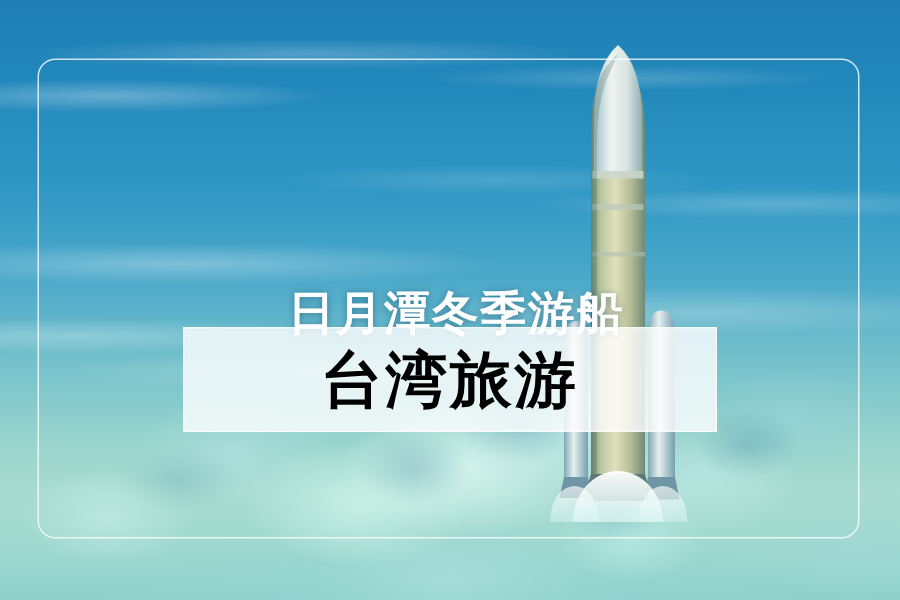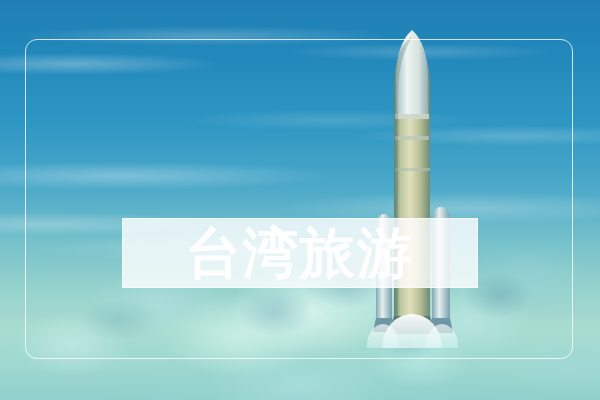--- a/index.html
+++ b/index.html
@@ -108,22 +108,22 @@
     left: 122px; top: 218px;
     width: 356px; height: 70px;
     background: rgba(255,255,255,.80);
     border: 1px solid rgba(255,255,255,.55);
     box-sizing: border-box;
     display: flex;
     align-items: center;
     justify-content: center;
   }
   .banner-text {
-    color: #ffffff;
-    font-size: 55px;
+    color: #000000;
+    font-size: 41px;
     font-weight: bold;
     letter-spacing: 2px;
     line-height: 1;
   }
 </style>
 </head>
 <body>
 
 <div id="poster">
 
@@ -186,19 +186,20 @@
     <g>
       <ellipse cx="60" cy="330" rx="30" ry="34" fill="url(#flameGrad)"></ellipse>
       <ellipse cx="31" cy="328" rx="16" ry="22" fill="url(#flameGrad)" opacity=".7"></ellipse>
       <ellipse cx="90" cy="328" rx="16" ry="22" fill="url(#flameGrad)" opacity=".7"></ellipse>
     </g>
   </svg>
 
   <div class="frame"></div>
 
   <div class="headline">
+    <span class="headline-line">日月潭冬季游船</span>
   </div>
 
   <div class="banner">
     <span class="banner-text">台湾旅游</span>
   </div>
 
 </div>
 
 </body></html>

